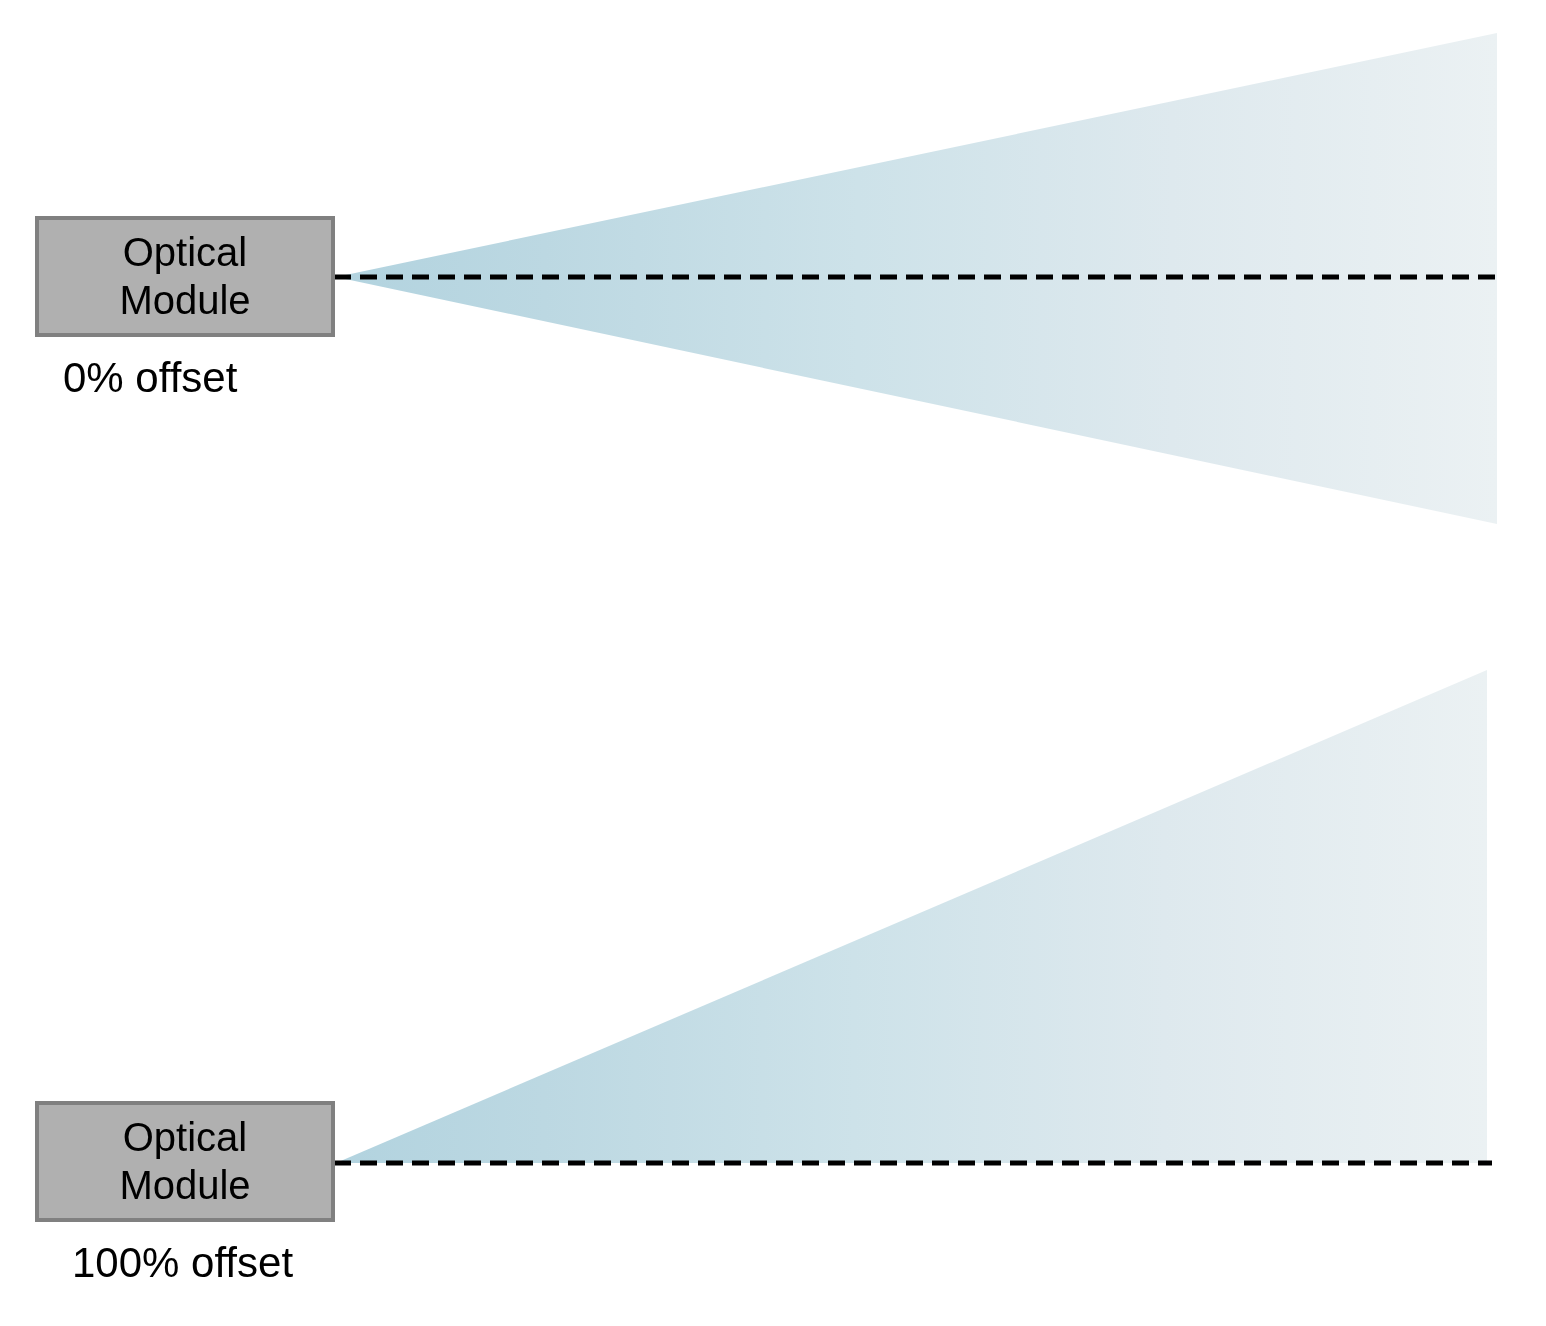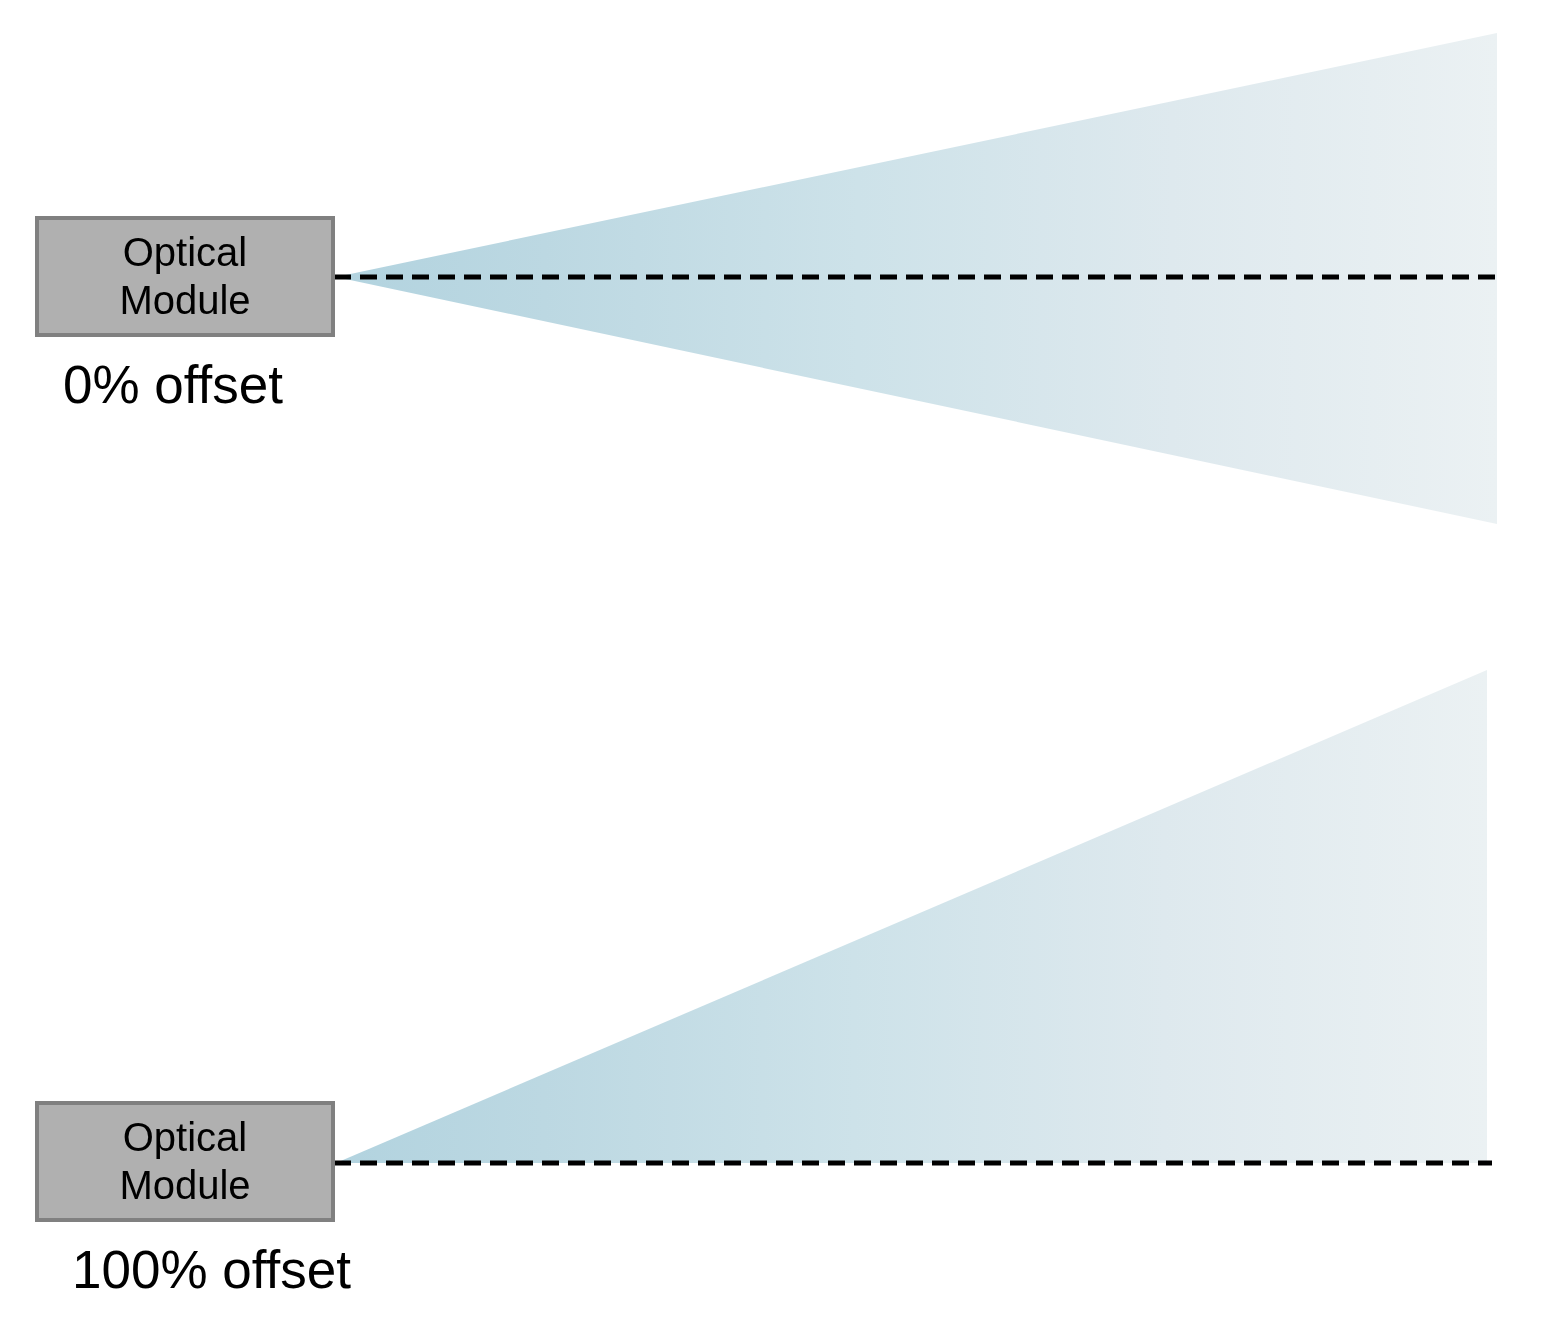--- a/index.html
+++ b/index.html
@@ -41,21 +41,21 @@
   }
   .module-line {
     color: #000000;
     font-size: 40px;
     font-family: "Liberation Sans", sans-serif;
     letter-spacing: 0px;
   }
   .offset-caption {
     position: absolute;
     color: #000000;
-    font-size: 53px;
+    font-size: 42px;
     font-family: "Liberation Sans", sans-serif;
     white-space: nowrap;
   }
   
   #module-box-top   { left: 35px;  top: 216px;  width: 300px; height: 121px; }
   #caption-top      { left: 63px;  top: 354px; }
   
   #module-box-bottom{ left: 35px;  top: 1101px; width: 300px; height: 121px; }
   #caption-bottom   { left: 40px;  top: 1239px; }
 </style>

